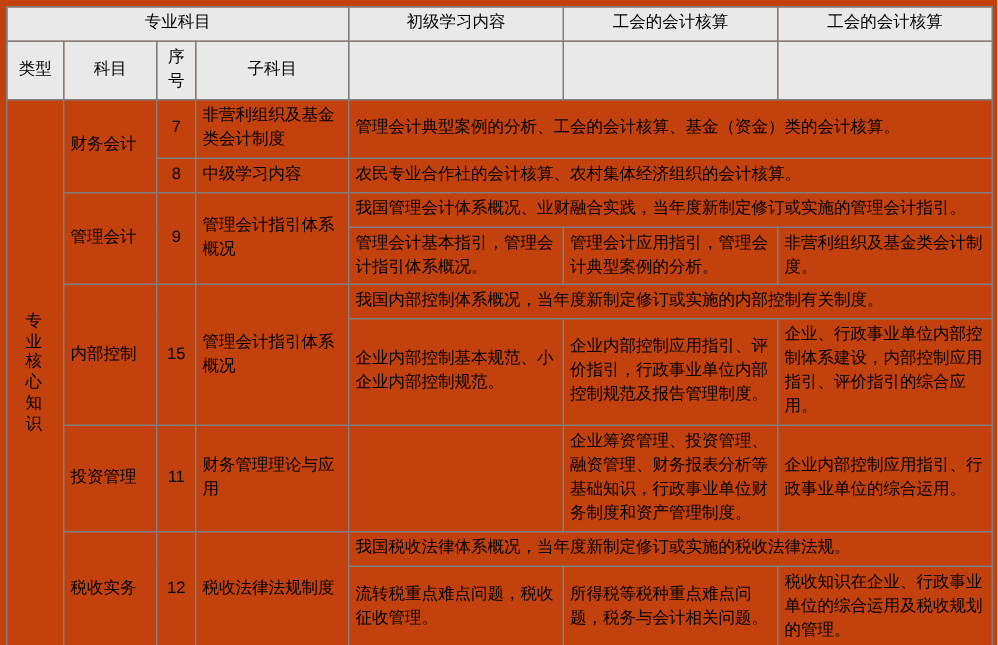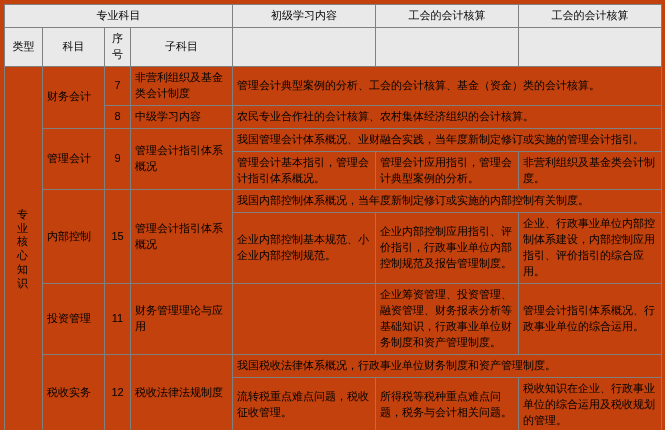--- a/index.html
+++ b/index.html
@@ -140,28 +140,28 @@
         <td class="body-cell">企业内部控制应用指引、评价指引，行政事业单位内部控制规范及报告管理制度。</td>
         <td class="body-cell">企业、行政事业单位内部控制体系建设，内部控制应用指引、评价指引的综合应用。</td>
       </tr>
 
       <tr>
         <td class="subject">投资管理</td>
         <td class="nowrapc">11</td>
         <td class="body-cell">财务管理理论与应用</td>
         <td class="body-cell"></td>
         <td class="body-cell">企业筹资管理、投资管理、融资管理、财务报表分析等基础知识，行政事业单位财务制度和资产管理制度。</td>
-        <td class="body-cell">管理会计指引体系概况、行政事业单位的综合运用。</td>
+        <td class="body-cell">企业内部控制应用指引、行政事业单位的综合运用。</td>
       </tr>
 
       <tr>
         <td class="subject" rowspan="2">税收实务</td>
         <td class="nowrapc" rowspan="2">12</td>
         <td class="body-cell" rowspan="2">税收法律法规制度</td>
-        <td class="body-cell" colspan="3">我国税收法律体系概况，行政事业单位财务制度和资产管理制度。</td>
+        <td class="body-cell" colspan="3">我国税收法律体系概况，当年度新制定修订或实施的税收法律法规。</td>
       </tr>
 
       <tr>
         <td class="body-cell">流转税重点难点问题，税收征收管理。</td>
         <td class="body-cell">所得税等税种重点难点问题，税务与会计相关问题。</td>
         <td class="body-cell">税收知识在企业、行政事业单位的综合运用及税收规划的管理。</td>
       </tr>
     </tbody>
   </table>
 </div>

